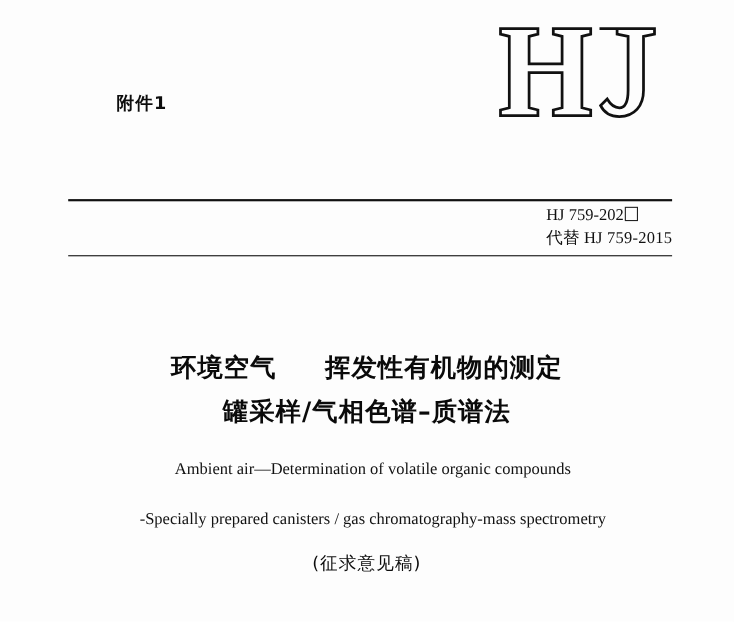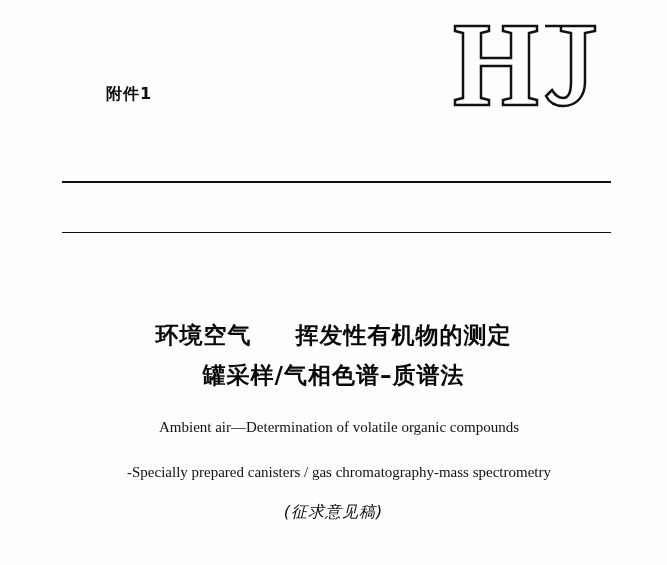--- a/index.html
+++ b/index.html
@@ -134,21 +134,20 @@
   .draft-note {
     position: absolute;
     left: 0;
     right: 0;
     top: 502px;
     text-align: center;
     font-family: "DejaVu Sans", sans-serif;
     font-size: 16px;
     color: #0d0d0d;
     letter-spacing: 1px;
-    font-style: italic;
   }
 </style>
 </head>
 <body>
 
 <div class="page">
 
   <div class="attachment-label">附件1</div>
 
   <div class="hj-logo">
@@ -159,20 +158,24 @@
 
         <path d="M100 6 L150 6 L150 11 L140 13 L140 62 C140 76 132 86 118 86 C110 86 104 82 101 76 L107 70 C110 75 113 78 118 78 C124 78 126 72 126 62 L126 13 L116 11 L116 6 Z"></path>
       </g>
     </svg>
   </div>
 
 
   <div class="rule rule1"></div>
 
   <div class="std-numbers">
+    <div class="line1">
+      <span>HJ 759-202</span><span class="box-glyph"></span>
+    </div>
+    <div class="line2">代替 HJ 759-2015</div>
   </div>
 
   <div class="rule thin rule2"></div>
 
   <div class="doc-title">
     <div>
       <span>环境空气</span>
       <span class="sep"></span>
       <span>挥发性有机物的测定</span>
     </div>

